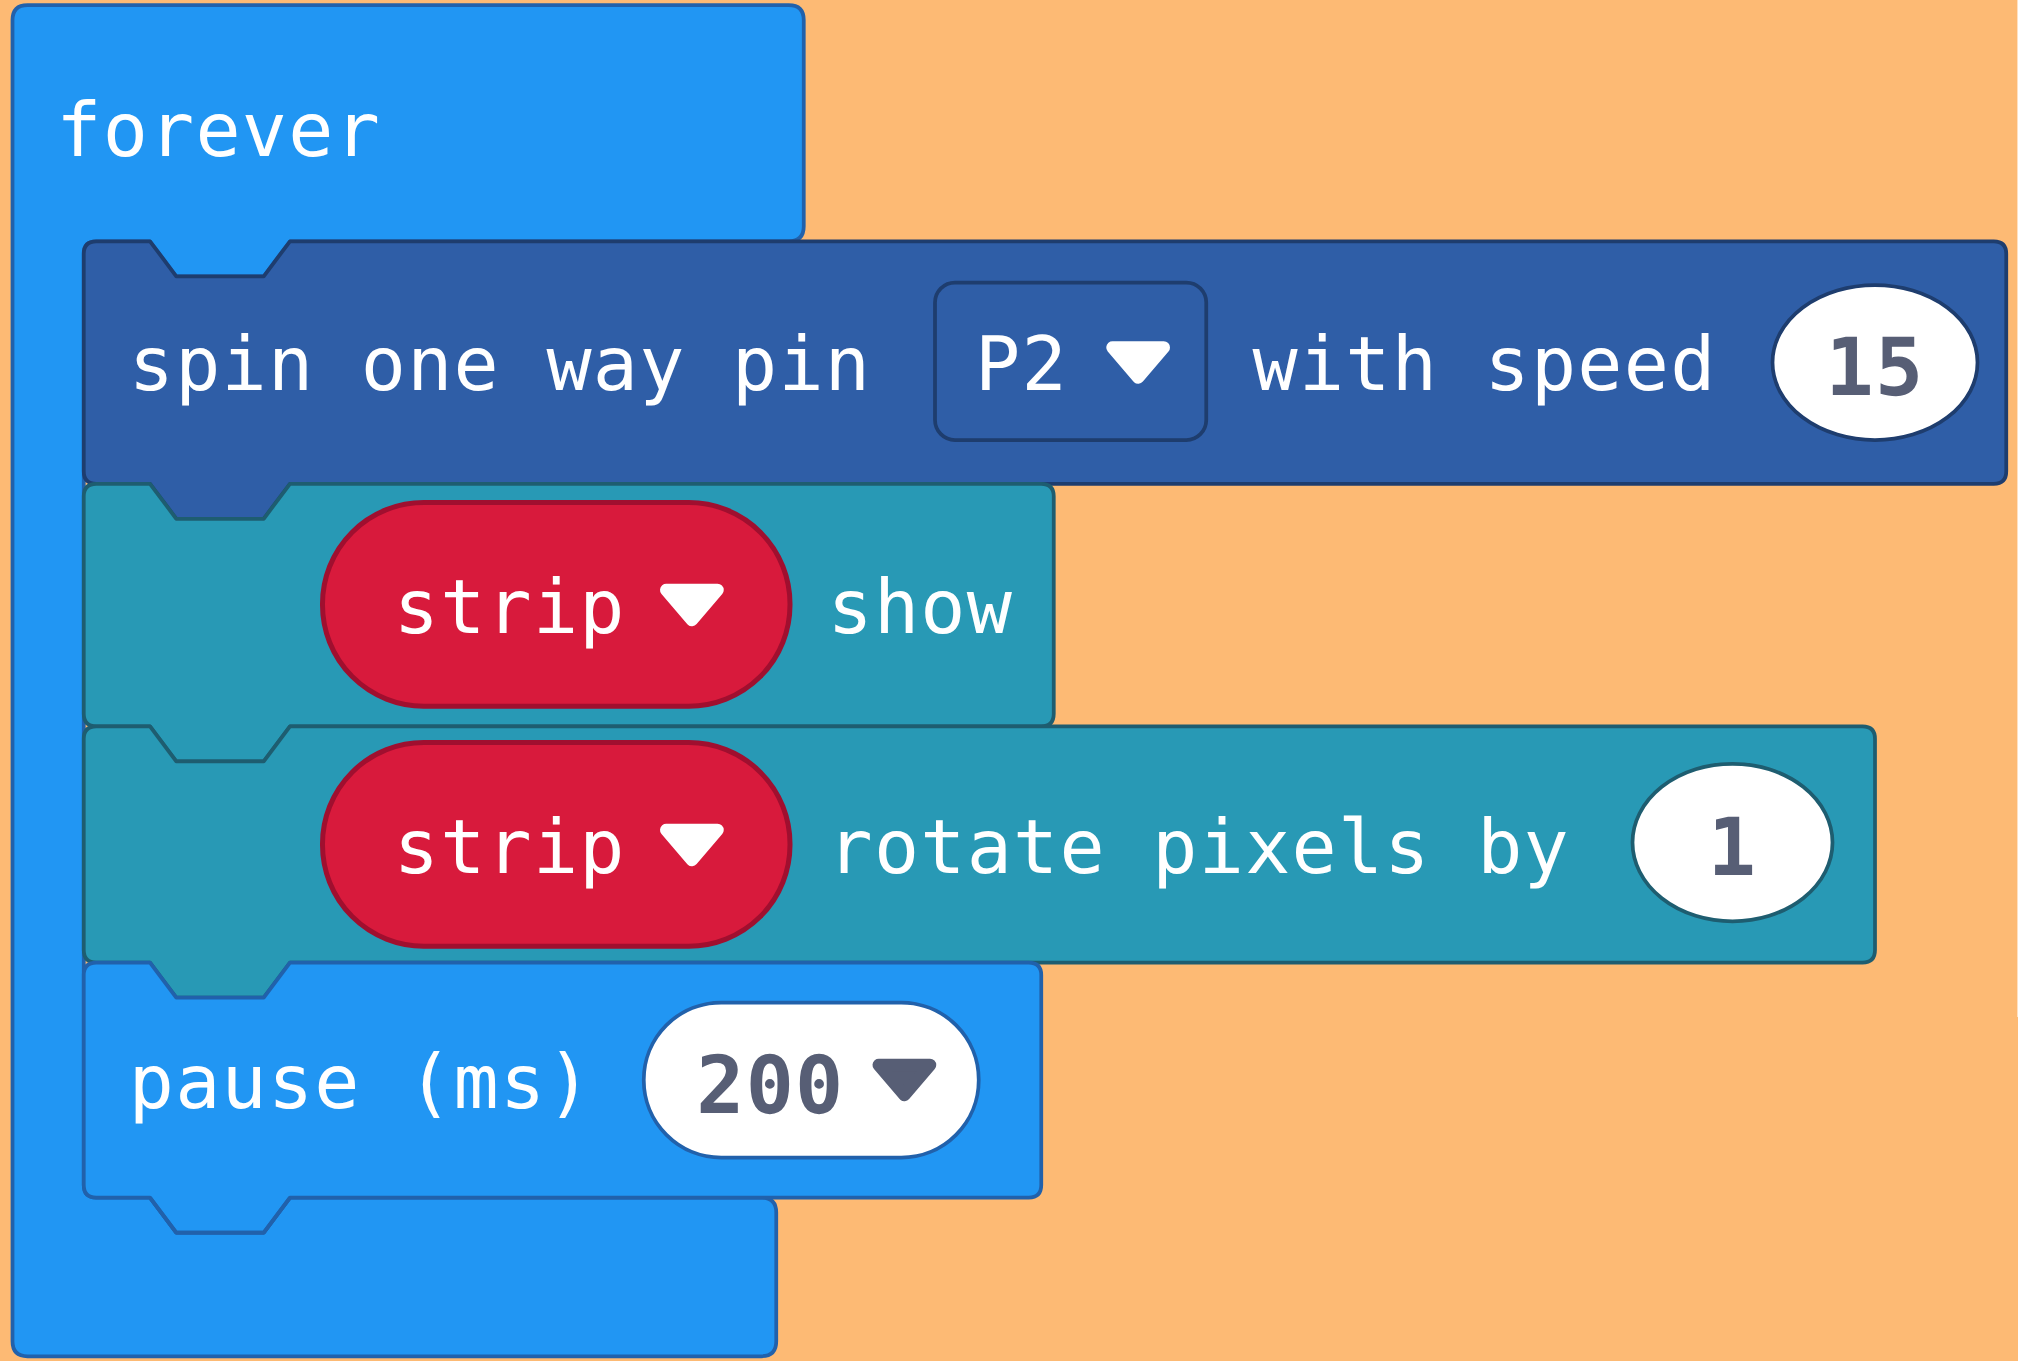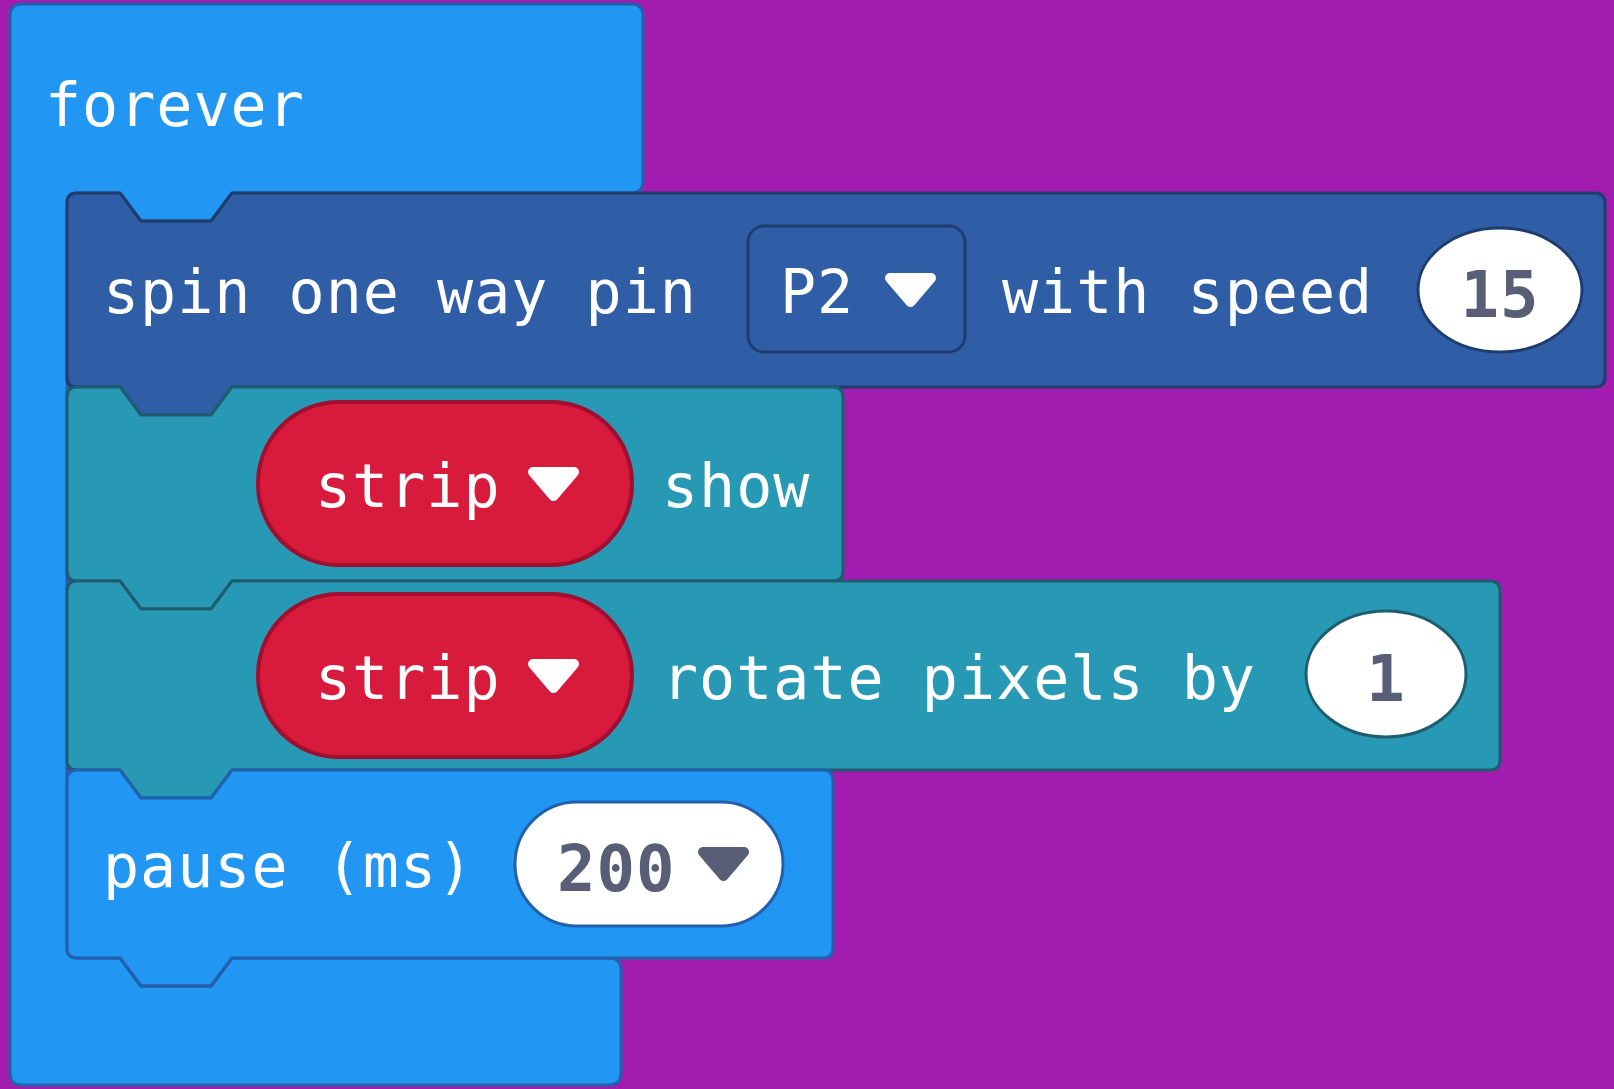--- a/index.html
+++ b/index.html
@@ -4,21 +4,21 @@
 <style>
   html, body {
     margin: 0;
     padding: 0;
     background: #ffffff;
   }
   .workspace {
     position: relative;
     width: 1614px;
     height: 1089px;
-    background: #a21caf;
+    background: #fdba74;
     overflow: hidden;
   }
   svg { display: block; }
 
   
   .s-basic { stroke: #2161ab; stroke-width: 3;   stroke-linejoin: round; }
   .s-dark  { stroke: #1e3d6e; stroke-width: 3;   stroke-linejoin: round; }
   .s-teal  { stroke: #1e5d70; stroke-width: 3;   stroke-linejoin: round; }
   .s-red   { stroke: #a00f2f; stroke-width: 4;   stroke-linejoin: round; }
 

